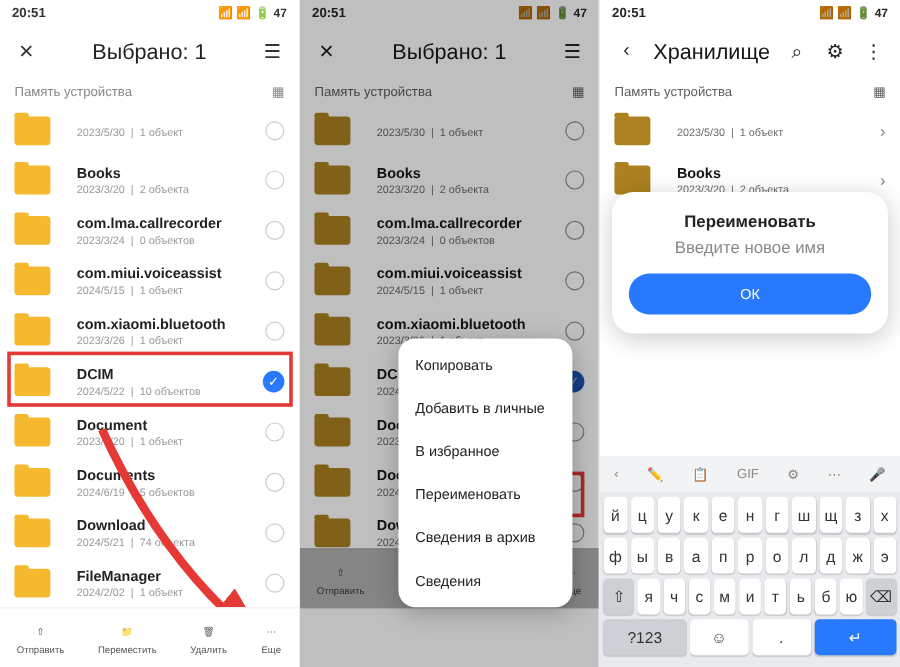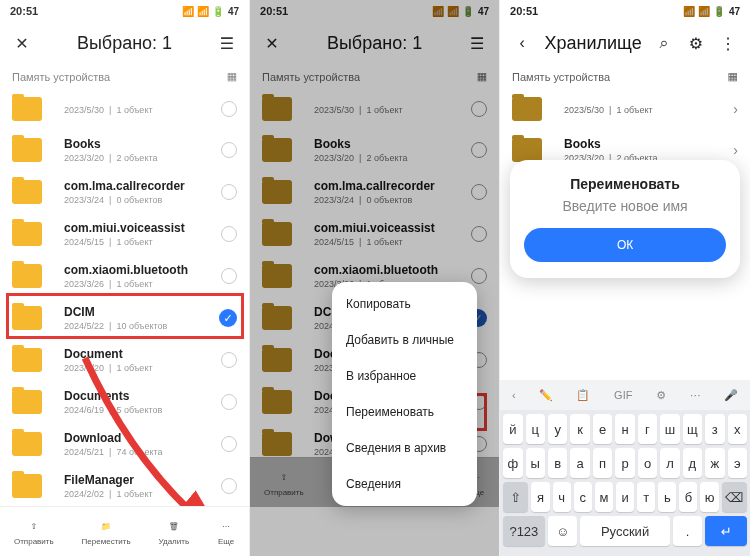--- a/index.html
+++ b/index.html
@@ -414,21 +414,20 @@
             <div class="key">и</div>
             <div class="key">т</div>
             <div class="key">ь</div>
             <div class="key">б</div>
             <div class="key">ю</div>
             <div class="key key-wide">⌫</div>
           </div>
       <div class="kb-row">
         <div class="key key-wide">?123</div>
         <div class="key">☺</div>
-        <div class="key key-space">Русский</div>
         <div class="key">.</div>
         <div class="key key-accent">↵</div>
       </div>
     </div>
   </div>
 </div>
 
 </div>
 
 </body></html>

